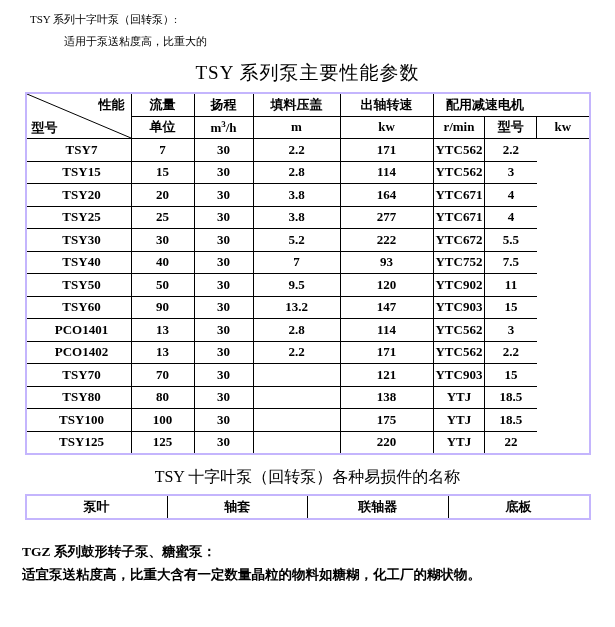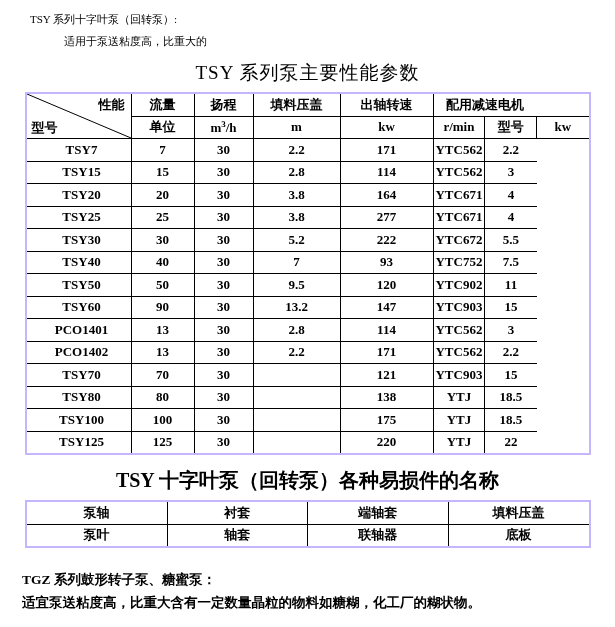--- a/index.html
+++ b/index.html
@@ -105,22 +105,22 @@
     bottom: 1px;
     font-size: 13px;
     font-weight: bold;
   }
   .sub {
     font-size: 9px;
     vertical-align: super;
   }
   .parts-title {
     text-align: center;
-    font-size: 20px;
-    font-weight: bold;
+    font-size: 16px;
+    font-weight: normal;
     margin: 12px 0 6px 0;
   }
   .footer {
     padding: 20px 0 0 22px;
   }
   .footer-line {
     font-size: 13.5px;
     font-weight: bold;
     line-height: 23px;
     white-space: nowrap;
@@ -295,26 +295,20 @@
     </div>
 
   <div id="spec-mount"></div>
 
   <div class="parts-title">TSY 十字叶泵（回转泵）各种易损件的名称</div>
 
   <div class="thick-box">
     <table>
       <tbody id="parts-body">
           <tr>
-            <td>泵轴</td>
-            <td>衬套</td>
-            <td>端轴套</td>
-            <td>填料压盖</td>
-          </tr>
-          <tr>
             <td>泵叶</td>
             <td>轴套</td>
             <td>联轴器</td>
             <td>底板</td>
           </tr>
         </tbody>
     </table>
   </div>
 
   <div class="footer">

